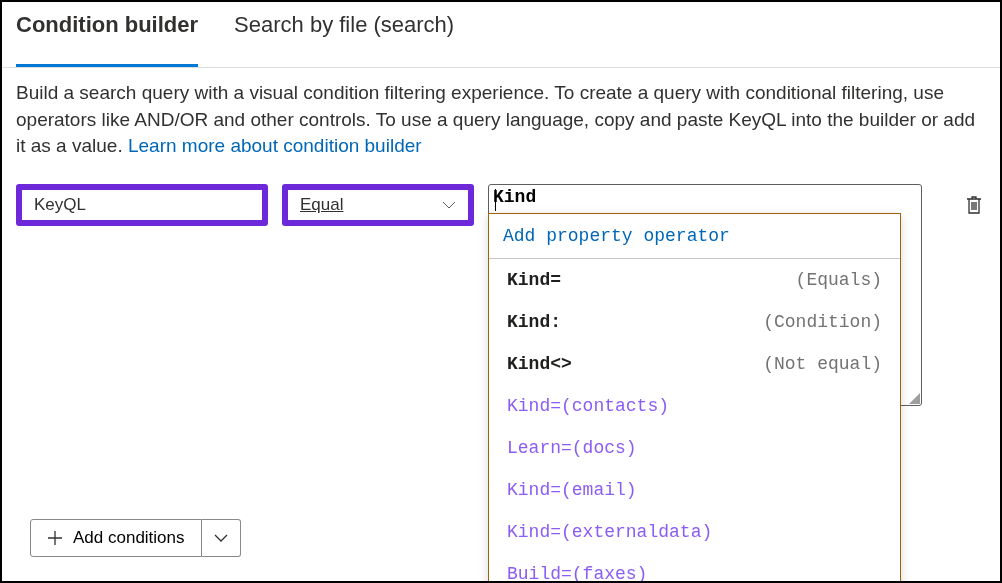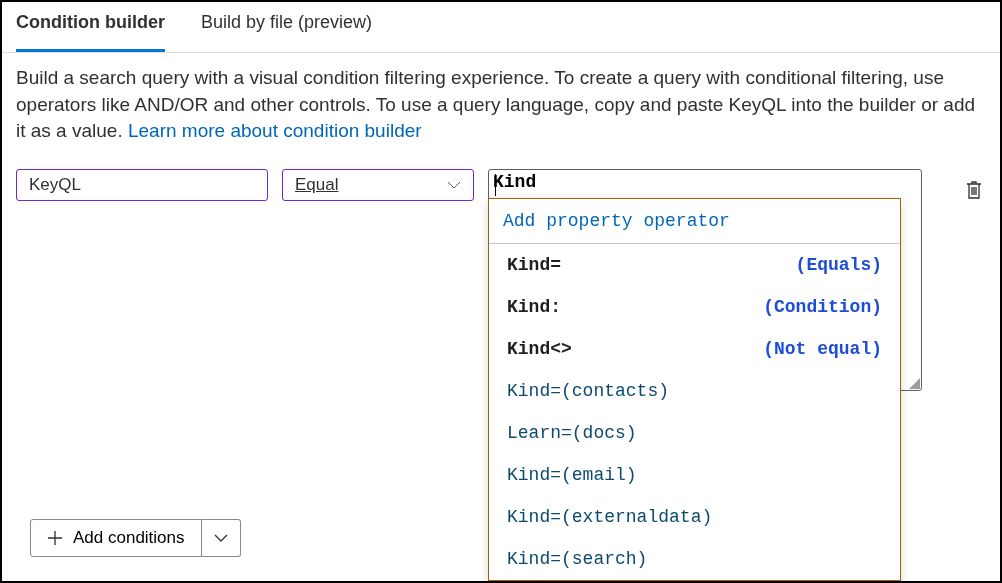--- a/index.html
+++ b/index.html
@@ -19,22 +19,22 @@
       position: relative;
       overflow: hidden;
     }
     .tabs {
       display: flex;
       gap: 36px;
       padding: 10px 14px 0 14px;
       border-bottom: 1px solid #e1dfdd;
     }
     .tab {
-      padding-bottom: 16px;
-      font-size: 18px;
+      padding-bottom: 26px;
+      font-size: 22px;
       color: #323130;
       cursor: pointer;
       border-bottom: 3px solid transparent;
     }
     .tab.active {
       font-weight: 600;
       border-bottom: 3px solid #0078d4;
     }
     .description {
       padding: 12px 14px 14px 14px;
@@ -46,23 +46,23 @@
       color: #0067b8;
       text-decoration: none;
     }
     .builder-area {
       padding: 10px 14px;
       display: flex;
       gap: 14px;
       align-items: flex-start;
     }
     .field-box {
-      border: 1px solid #6d28d9;
+      border: 6px solid #6d28d9;
       border-radius: 3px;
-      height: 32px;
+      height: 42px;
       display: flex;
       align-items: center;
       padding: 0 12px;
       font-size: 17px;
       background: #fff;
     }
     .keyql-box {
       width: 252px;
     }
     .equal-box {
@@ -152,25 +152,25 @@
       font-family: Consolas, 'Courier New', monospace;
       font-size: 18px;
       cursor: pointer;
     }
     .ac-op {
       font-weight: 700;
       color: #201f1e;
     }
     .ac-plain {
       font-weight: 400;
-      color: #0c4a6e;
+      color: #8b5cf6;
     }
     .ac-hint {
-      color: #1d4ed8;
-      font-weight: 700;
+      color: #737373;
+      font-weight: 400;
     }
     .footer {
       position: absolute;
       bottom: 24px;
       left: 28px;
       display: flex;
     }
     .add-btn {
       display: flex;
       align-items: center;
@@ -191,21 +191,21 @@
       display: flex;
       align-items: center;
       cursor: pointer;
     }
   </style>
 </head>
 <body>
 
 <div class="tabs">
   <div class="tab active">Condition builder</div>
-  <div class="tab">Build by file (preview)</div>
+  <div class="tab">Search by file (search)</div>
 </div>
 
 <div class="description">
   <span>Build a search query with a visual condition filtering experience. To create a query with conditional filtering, use operators like AND/OR and other controls. To use a query language, copy and paste KeyQL into the builder or add it as a value. </span><a href="#">Learn more about condition builder</a>
 </div>
 
 <div class="builder-area">
   <div class="field-box keyql-box">
     <span>KeyQL</span>
   </div>
@@ -248,21 +248,21 @@
       <div class="ac-item">
         <span class="ac-plain">Learn=(docs)</span>
       </div>
       <div class="ac-item">
         <span class="ac-plain">Kind=(email)</span>
       </div>
       <div class="ac-item">
         <span class="ac-plain">Kind=(externaldata)</span>
       </div>
       <div class="ac-item">
-        <span class="ac-plain">Kind=(search)</span>
+        <span class="ac-plain">Build=(faxes)</span>
       </div>
     </div>
   </div>
 
   <div class="delete-icon">
     <svg width="20" height="22" viewBox="0 0 20 22">
       <path d="M3 5 H17 M5 5 V19 H15 V5 M8 5 V3 H12 V5 M8 8 V16 M10 8 V16 M12 8 V16" fill="none" stroke="#323130" stroke-width="1.3"></path>
     </svg>
   </div>
 </div>

